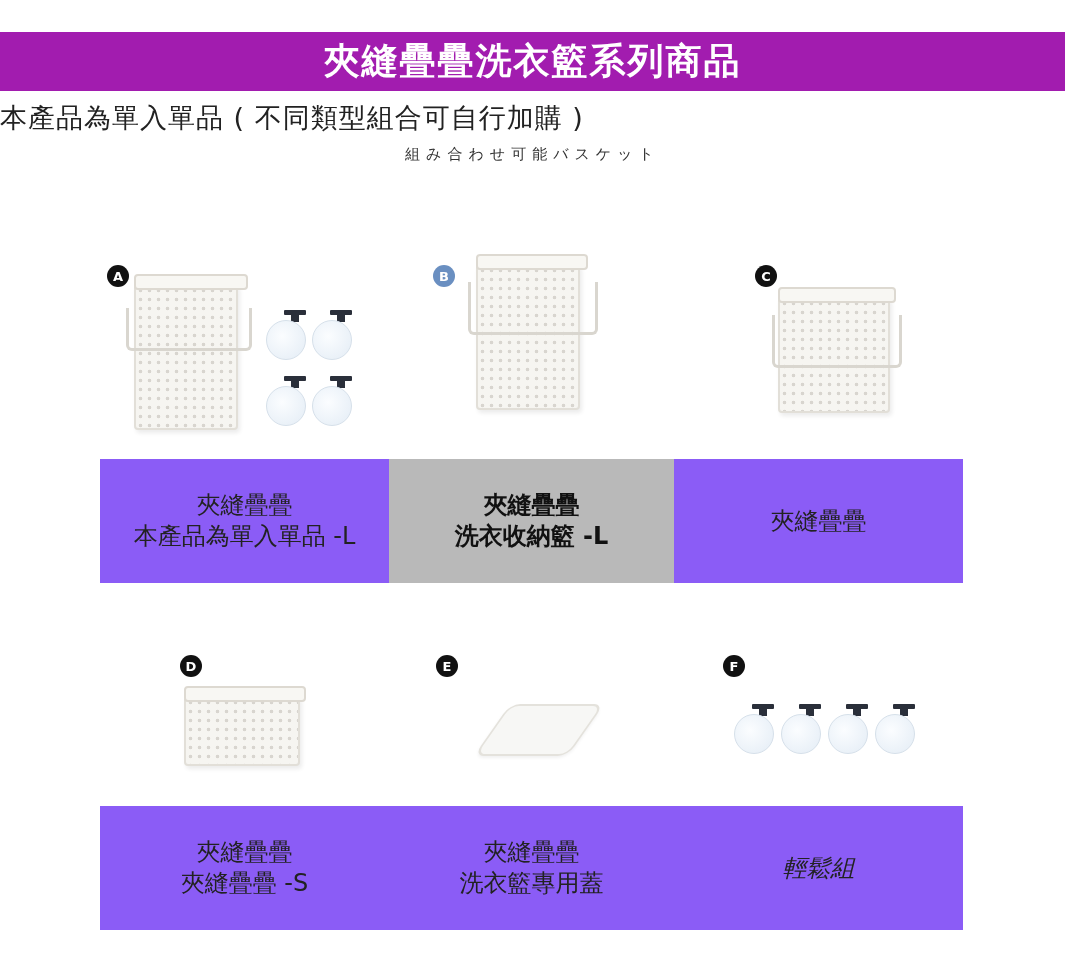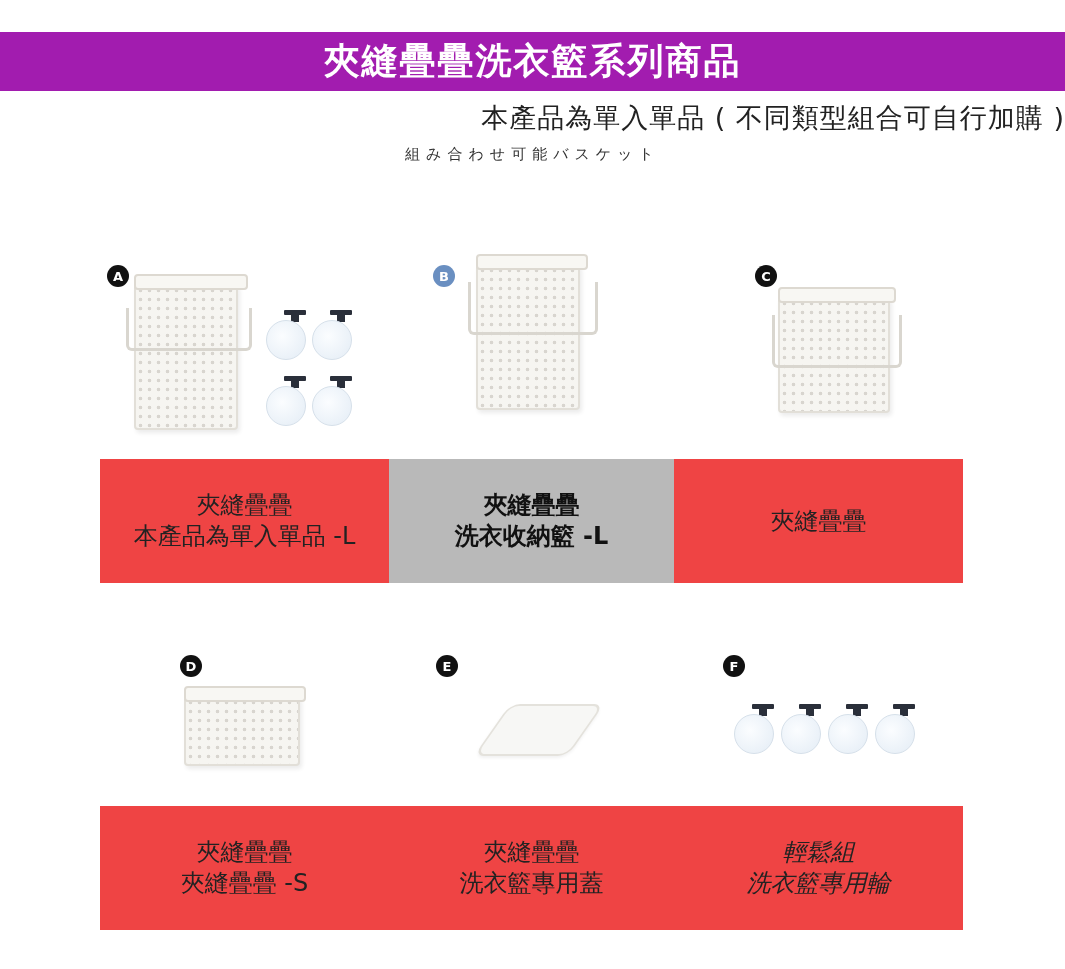--- a/index.html
+++ b/index.html
@@ -1,31 +1,31 @@
 <!DOCTYPE html>
 <html><head>
 <meta charset="utf-8">
 <style>
   html, body { margin: 0; padding: 0; background: #ffffff; }
   body { width: 1065px; height: 969px; position: relative; overflow: hidden;
          font-family: "DejaVu Sans", "Liberation Sans", sans-serif; color: #222; }
   .banner { position: absolute; left: 0; top: 32px; width: 1065px; height: 59px;
             background: #a21caf; display: flex; align-items: center; justify-content: center; }
   .banner-title { color: #fff; font-size: 36px; font-weight: bold; letter-spacing: 2px; }
-  .subtitle { position: absolute; left: 0; width: 1065px; top: 100px; text-align: right;
+  .subtitle { position: absolute; left: 0; width: 1065px; top: 100px; text-align: left;
               font-size: 27px; color: #222; letter-spacing: 1px; }
   .subtitle-jp { position: absolute; left: 0; width: 1065px; top: 145px; text-align: center;
                  font-size: 15px; color: #333; letter-spacing: 6px; }
 
   .badge { position: absolute; width: 22px; height: 22px; border-radius: 50%;
            background: #111; color: #fff; font-size: 13px; font-weight: bold;
            display: flex; align-items: center; justify-content: center; }
   .badge.active { background: #6a8fc1; }
 
-  .panel-row { position: absolute; left: 100px; width: 863px; height: 124px; background: #ef4444; display: flex; }
+  .panel-row { position: absolute; left: 100px; width: 863px; height: 124px; background: #8b5cf6; display: flex; }
   .cell { height: 124px; display: flex; flex-direction: column; align-items: center; justify-content: center;
           font-size: 24px; line-height: 31px; color: #222; text-align: center; cursor: pointer; }
   .cell.active { background: #b9b9b9; font-weight: bold; color: #111; }
 
   
   .img { position: absolute; }
   .basket { position: absolute; background:
       radial-gradient(circle, #d8d5cf 28%, transparent 32%) 0 0/9px 9px, #f6f5f1;
       border: 2px solid #e2dfd8; border-radius: 4px; box-shadow: 2px 3px 4px rgba(0,0,0,0.08); }
   .basket-rim { position: absolute; background: #f8f7f3; border: 2px solid #ddd9d1; border-radius: 4px; }
@@ -141,15 +141,14 @@
   <div class="cell" style="width:289px;">
     <span>夾縫疊疊</span>
     <span>夾縫疊疊 -S</span>
   </div>
   <div class="cell" style="width:285px;">
     <span>夾縫疊疊</span>
     <span>洗衣籃專用蓋</span>
   </div>
   <div class="cell" style="width:289px;font-style:italic;">
     <span>輕鬆組</span>
-    <span>洗衣籃專用輪</span>
   </div>
 </div>
 
 </body></html>

